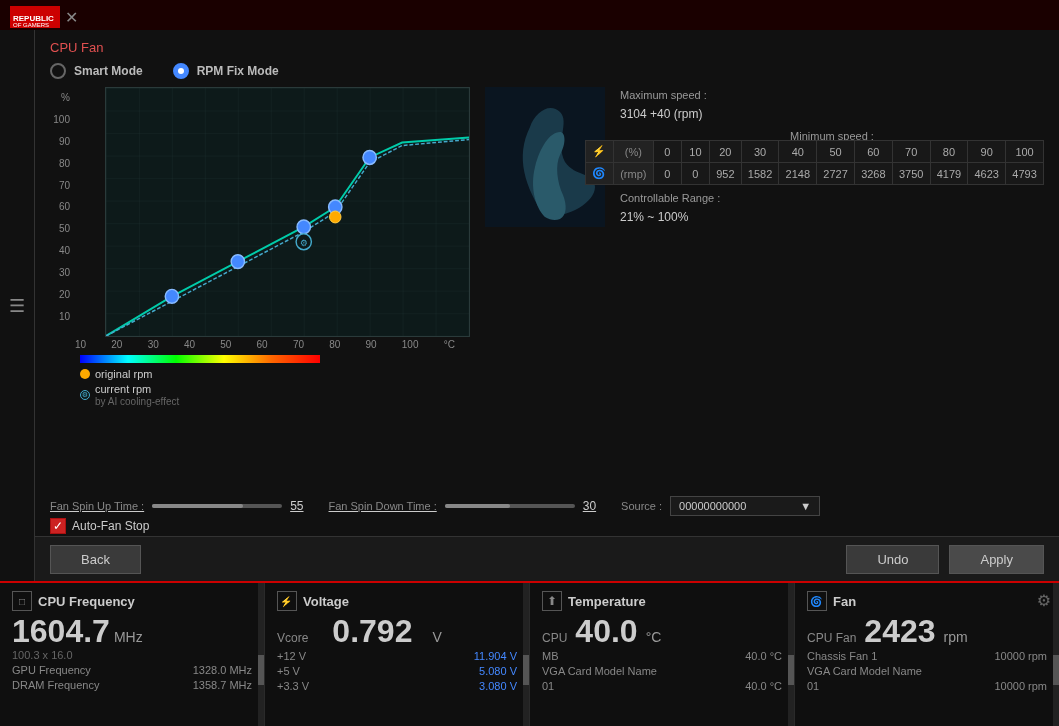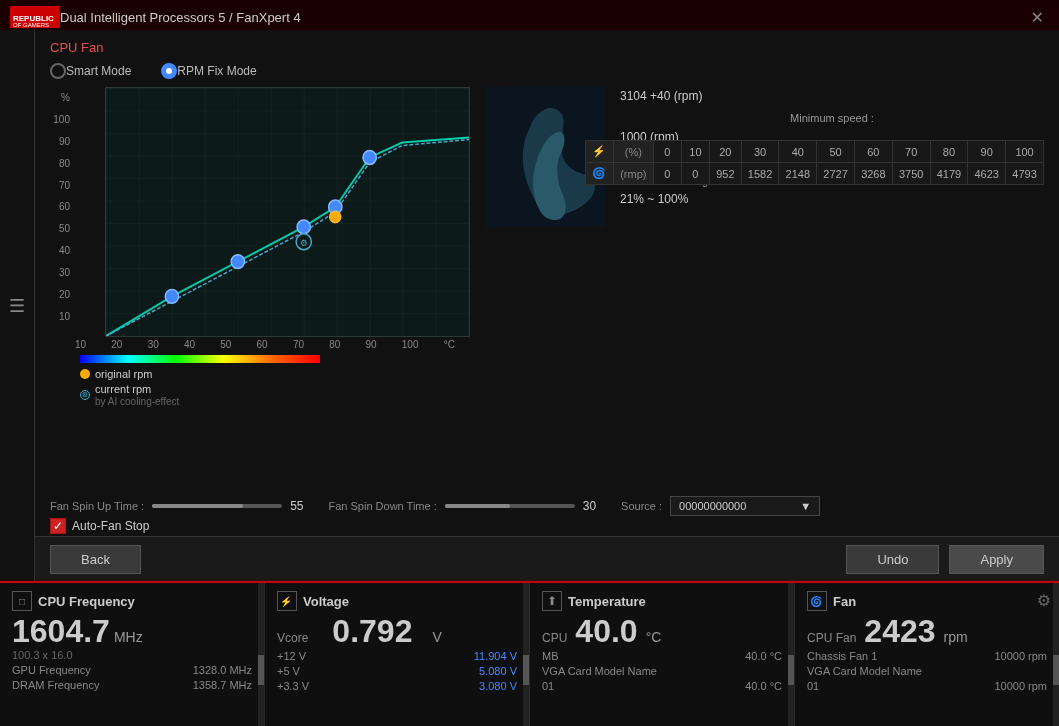--- a/index.html
+++ b/index.html
@@ -74,22 +74,23 @@
     
     .mode-row {
       display: flex;
       align-items: center;
       gap: 30px;
       margin-bottom: 8px;
     }
     .radio-option {
       display: flex;
       align-items: center;
-      gap: 0;
+      gap: 8px;
       cursor: pointer;
+      font-weight: bold;
     }
     .radio-circle {
       width: 16px;
       height: 16px;
       border-radius: 50%;
       border: 2px solid #666;
       background: transparent;
       display: flex;
       align-items: center;
       justify-content: center;
@@ -204,20 +205,21 @@
     }
     .rpm-table td.unit-cell {
       background: #222;
       color: #888;
       white-space: nowrap;
     }
     .spin-group {
       display: flex;
       align-items: center;
       gap: 8px;
+      text-decoration: underline;
     }
     .spin-label { font-size: 11px; color: #888; }
     .spin-slider {
       width: 130px;
       height: 4px;
       background: #555;
       border-radius: 2px;
       position: relative;
     }
     .spin-slider-fill {
@@ -395,21 +397,20 @@
   </style>
 </head>
 <body>
 
 <div id="title-bar">
   <svg width="50" height="22" viewBox="0 0 50 22">
     <rect width="50" height="22" fill="#cc0000"></rect>
     <text x="3" y="15" fill="white" font-size="8" font-weight="bold">REPUBLIC</text>
     <text x="3" y="21" fill="white" font-size="6">OF GAMERS</text>
   </svg>
-  <span class="title-text">Dual Intelligent Processors 5  /  FanXpert 4</span>
   <span class="close-btn">✕</span>
 </div>
 
 <div id="sidebar">
   <span class="menu-icon">☰</span>
 </div>
 
 <div id="main">
   <div class="section-title">CPU Fan</div>
 
@@ -505,20 +506,21 @@
 
       <div id="fan-visual">
         <svg width="120" height="140" viewBox="0 0 120 140">
           <rect width="120" height="140" fill="#0a1520"></rect>
           <path d="M60,130 C40,100 30,70 45,40 C50,25 65,15 75,25 C85,35 70,55 80,75 C90,90 110,85 110,100 C110,115 85,130 60,130Z" fill="#1a3a4a"></path>
           <path d="M60,130 C50,120 45,100 50,80 C55,60 65,45 75,45 C80,45 82,55 75,68 C70,78 72,95 78,108 C82,118 82,128 75,132 C70,134 65,133 60,130Z" fill="#2a5a6a"></path>
         </svg>
       </div>
 
       <div id="stats-panel">
+        <div style="font-size:11px; color:#999;">Maximum speed :</div>
         <div class="stat-line">3104 +40 (rpm)</div>
         <div style="margin-top:4px;text-align:center;">Minimum speed :</div>
         <div class="stat-line">1000  (rpm)</div>
         <div style="margin-top:4px; font-size:11px; color:#999;">Fan run when power is higher than :</div>
         <div style="margin-top:4px; font-size:11px; color:#999;">Controllable Range :</div>
         <div class="stat-line">21% ~ 100%</div>
       </div>
     </div>
   </div>
 

